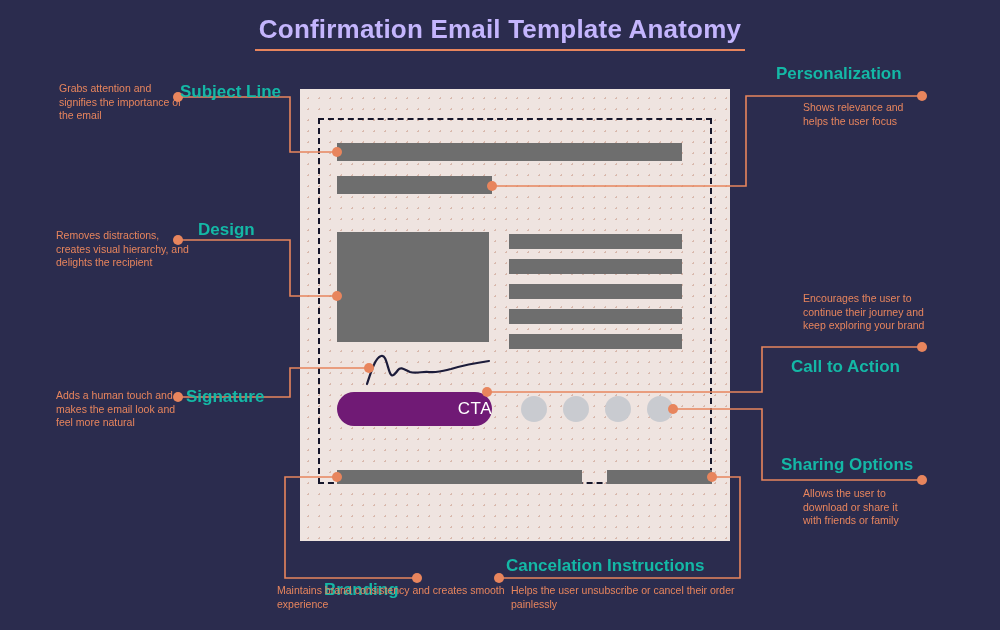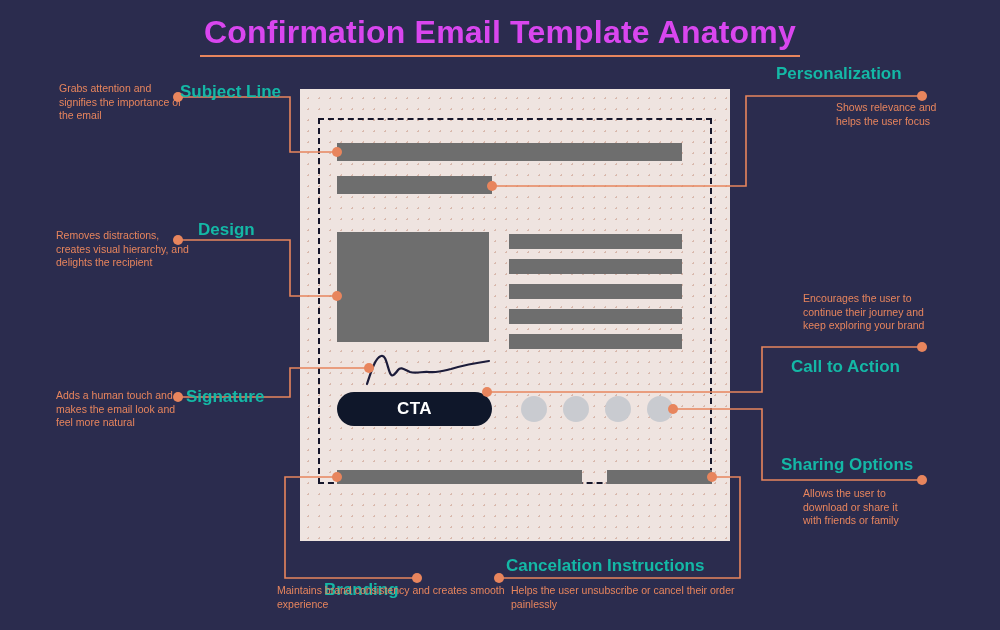--- a/index.html
+++ b/index.html
@@ -9,22 +9,22 @@
     font-family:"Liberation Sans", sans-serif;
     overflow:hidden;
     position:relative;
   }
   #stage{position:relative;width:1000px;height:630px;}
 
   
   .title{
     position:absolute;left:0;top:14px;width:1000px;
     text-align:center;
-    color:#d946ef;
-    font-size:32px;font-weight:bold;letter-spacing:.2px;
+    color:#c4b5fd;
+    font-size:26px;font-weight:bold;letter-spacing:.2px;
   }
   .title span{
     display:inline-block;
     padding:0 4px 4px 4px;
     border-bottom:2px solid #e8855d;
   }
 
   
   #email{
     position:absolute;left:300px;top:89px;width:430px;height:452px;
@@ -51,23 +51,23 @@
   #bar-text-5      {left:509px;top:334px;width:173px;height:15px;}
   #bar-footer-l    {left:337px;top:470px;width:245px;height:14px;}
   #bar-footer-r    {left:607px;top:470px;width:105px;height:14px;}
 
   
   #signature{position:absolute;left:365px;top:352px;width:130px;height:34px;}
 
   
   #cta{
     position:absolute;left:337px;top:392px;width:155px;height:34px;
-    background:#0f172a;border-radius:17px;
-    color:#ffffff;font-size:17px;font-weight:bold;
-    display:flex;align-items:center;justify-content:center;
+    background:#701a75;border-radius:17px;
+    color:#ffffff;font-size:17px;font-weight:normal;
+    display:flex;align-items:center;justify-content:flex-end;
     letter-spacing:.5px;
   }
   .social{
     position:absolute;top:396px;width:26px;height:26px;border-radius:50%;
     background:#c9cbd0;
   }
   #social-1{left:521px;}
   #social-2{left:563px;}
   #social-3{left:605px;}
   #social-4{left:647px;}
@@ -87,21 +87,21 @@
   #lbl-subject   {left:180px;top:82px;}
   #desc-subject  {left:59px;top:82px;width:125px;}
 
   #lbl-design    {left:198px;top:220px;text-align:right;}
   #desc-design   {left:56px;top:229px;width:135px;}
 
   #lbl-signature {left:186px;top:387px;}
   #desc-signature{left:56px;top:389px;width:125px;}
 
   #lbl-personal  {left:776px;top:64px;}
-  #desc-personal {left:836px;top:101px;width:115px;}
+  #desc-personal {left:803px;top:101px;width:115px;}
 
   #lbl-cta       {left:791px;top:357px;}
   #desc-cta      {left:803px;top:292px;width:125px;}
 
   #lbl-sharing   {left:781px;top:455px;}
   #desc-sharing  {left:803px;top:487px;width:110px;}
 
   #lbl-branding  {left:324px;top:580px;}
   #desc-branding {left:277px;top:584px;width:230px;}
 

